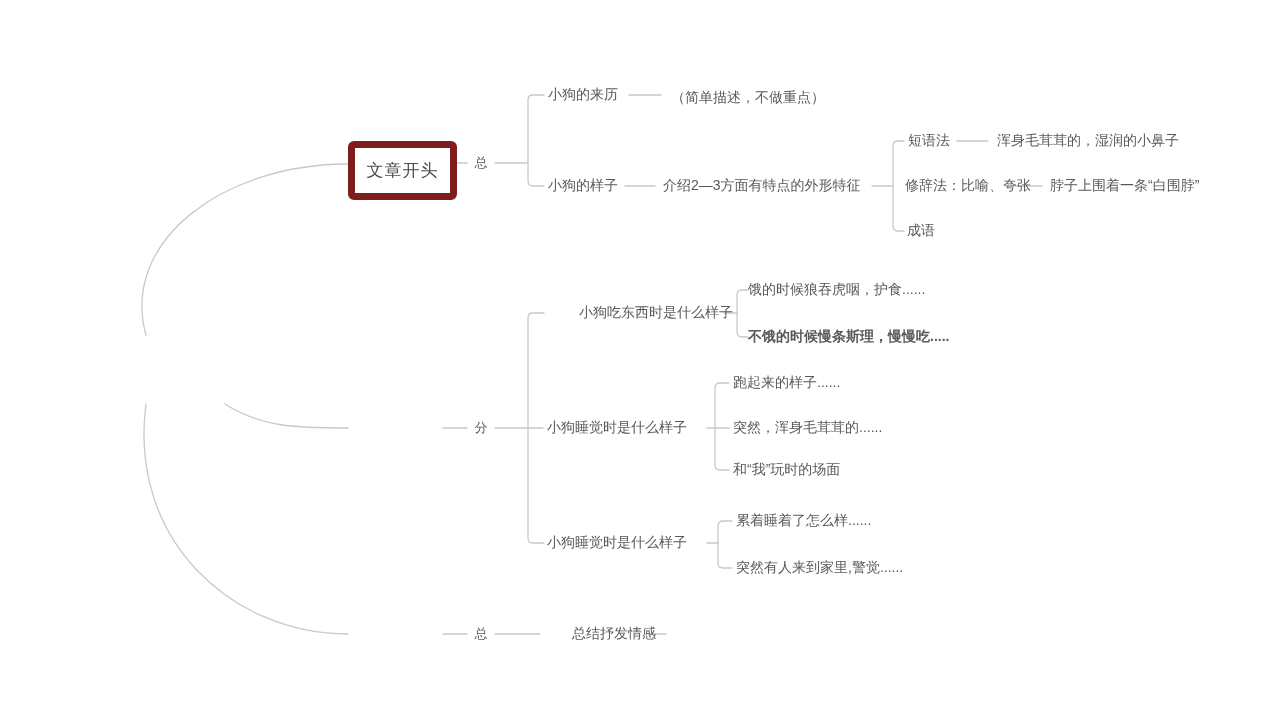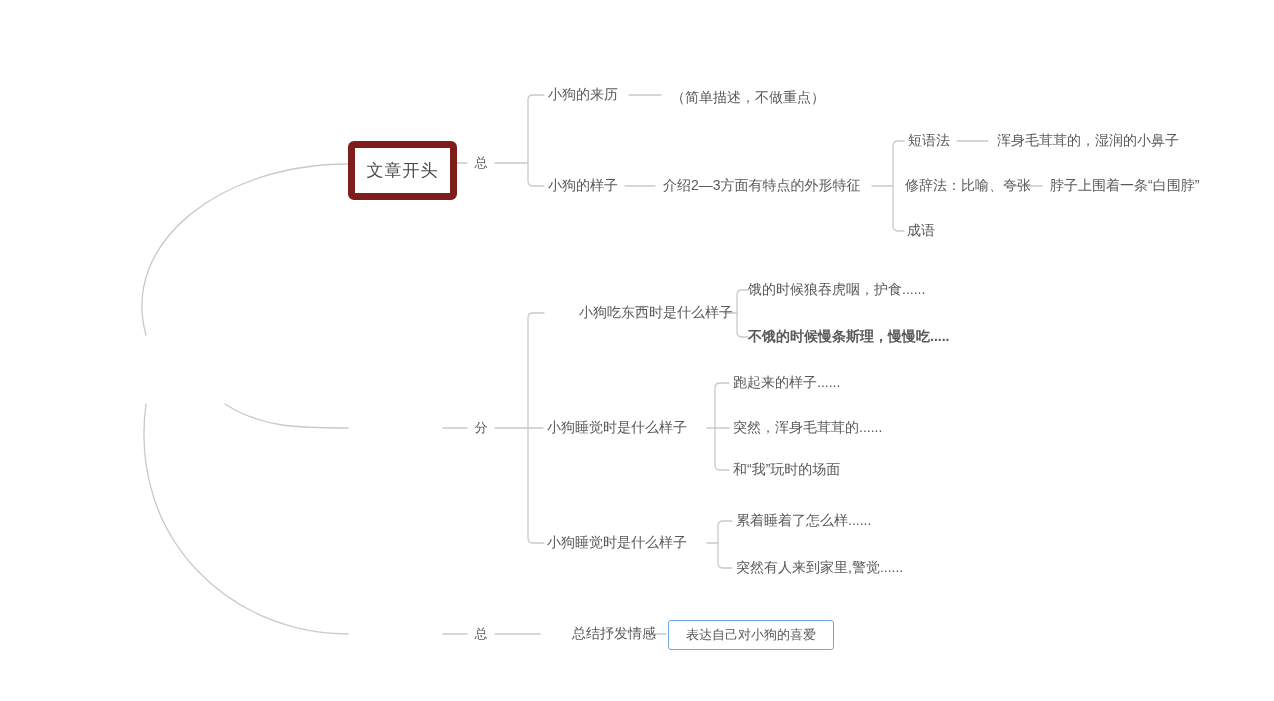--- a/index.html
+++ b/index.html
@@ -93,15 +93,14 @@
   <div class="lbl" style="left:547px;top:428px;">小狗睡觉时是什么样子</div>
   <div class="lbl" style="left:733px;top:383px;">跑起来的样子......</div>
   <div class="lbl" style="left:733px;top:428px;">突然，浑身毛茸茸的......</div>
   <div class="lbl" style="left:733px;top:470px;">和“我”玩时的场面</div>
 
   <div class="lbl" style="left:547px;top:543px;">小狗睡觉时是什么样子</div>
   <div class="lbl" style="left:736px;top:521px;">累着睡着了怎么样......</div>
   <div class="lbl" style="left:736px;top:568px;">突然有人来到家里,警觉......</div>
 
   <div class="lbl" style="left:548px;top:634px;margin-left:24px;">总结抒发情感</div>
-  <div class="hbox">表达自己对小狗的喜爱</div>
 
 </div>
 
 </body></html>

